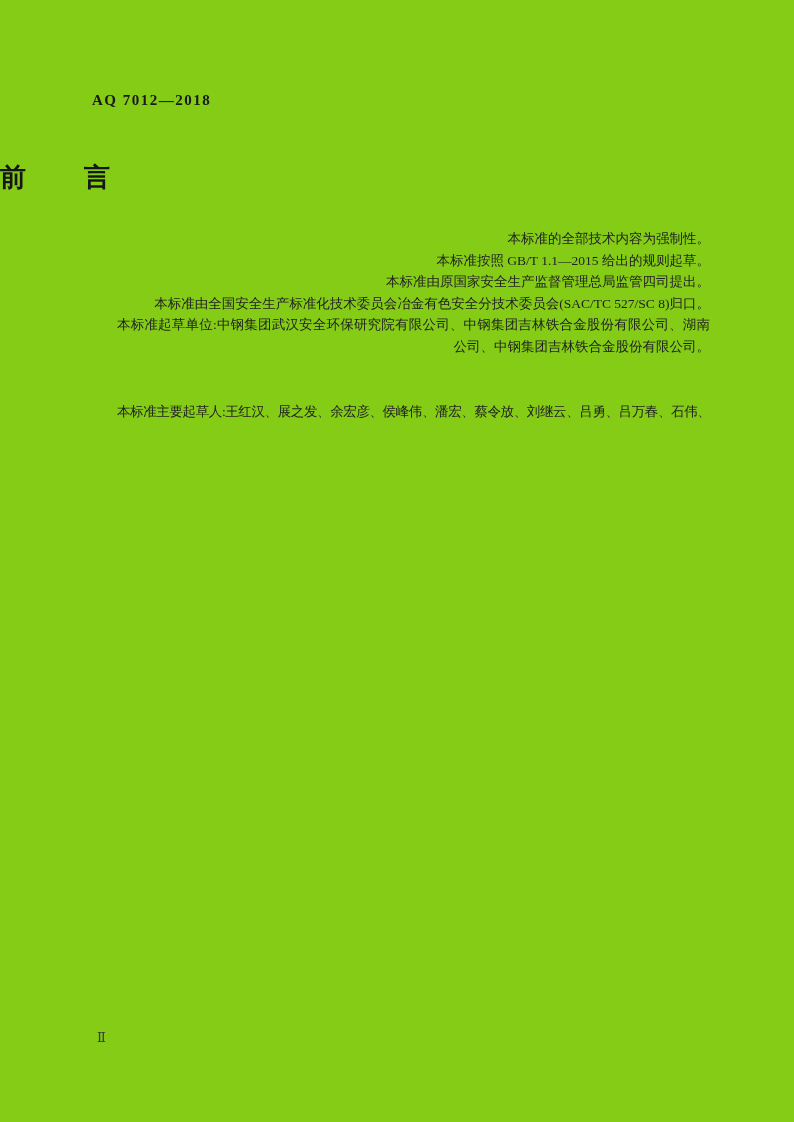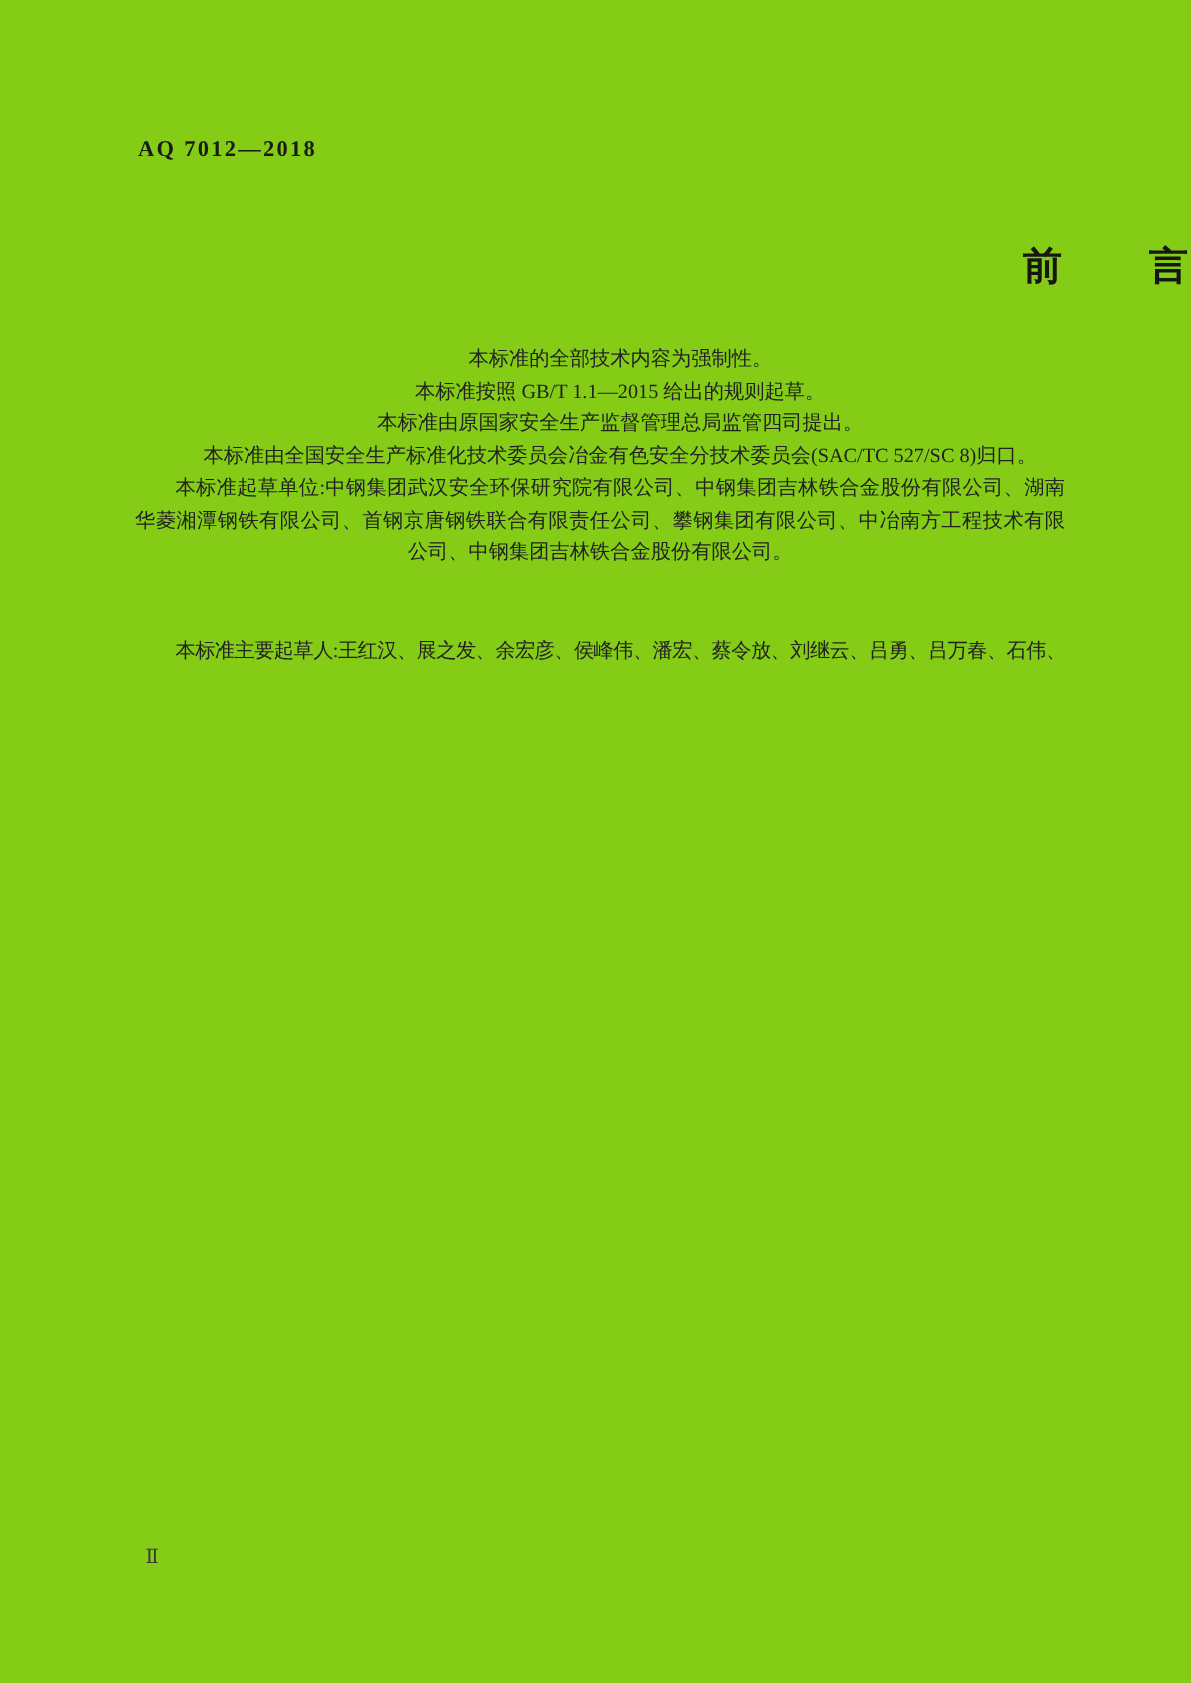--- a/index.html
+++ b/index.html
@@ -24,39 +24,39 @@
     font-weight: bold;
     letter-spacing: 1.5px;
     color: #1a1a1a;
     white-space: nowrap;
   }
   .doc-title {
     position: absolute;
     left: 0;
     top: 160px;
     width: 100%;
-    text-align: right;
+    text-align: left;
     font-family: "Liberation Sans", "DejaVu Sans", sans-serif;
     font-size: 26px;
     font-weight: bold;
     letter-spacing: 2px;
     color: #161616;
     white-space: pre;
   }
   .body-block {
     position: absolute;
     left: 90px;
     top: 228px;
     width: 620px;
     font-size: 13.5px;
     line-height: 21.5px;
     color: #222222;
   }
   .body-line {
-    text-align: center;
+    text-align: right;
     white-space: normal;
     overflow: hidden;
   }
   .body-line.indent {
     padding-left: 27px;
   }
   .body-line.fill {
     text-align: justify;
     text-align-last: justify;
   }
@@ -80,20 +80,19 @@
   <div class="standard-number">AQ 7012—2018</div>
 
   <div class="doc-title">前　　言</div>
 
   <div class="body-block">
     <div class="body-line indent">本标准的全部技术内容为强制性。</div>
     <div class="body-line indent">本标准按照 GB/T 1.1—2015 给出的规则起草。</div>
     <div class="body-line indent">本标准由原国家安全生产监督管理总局监管四司提出。</div>
     <div class="body-line indent">本标准由全国安全生产标准化技术委员会冶金有色安全分技术委员会(SAC/TC 527/SC 8)归口。</div>
     <div class="body-line indent fill">本标准起草单位:中钢集团武汉安全环保研究院有限公司、中钢集团吉林铁合金股份有限公司、湖南</div>
-    <div class="body-line fill">华菱湘潭钢铁有限公司、首钢京唐钢铁联合有限责任公司、攀钢集团有限公司、中冶南方工程技术有限</div>
     <div class="body-line">公司、中钢集团吉林铁合金股份有限公司。</div>
     <div class="body-line indent fill tight">本标准主要起草人:王红汉、展之发、余宏彦、侯峰伟、潘宏、蔡令放、刘继云、吕勇、吕万春、石伟、</div>
   </div>
 
   <div class="page-number">Ⅱ</div>
 
 </div>
 
 </body></html>

